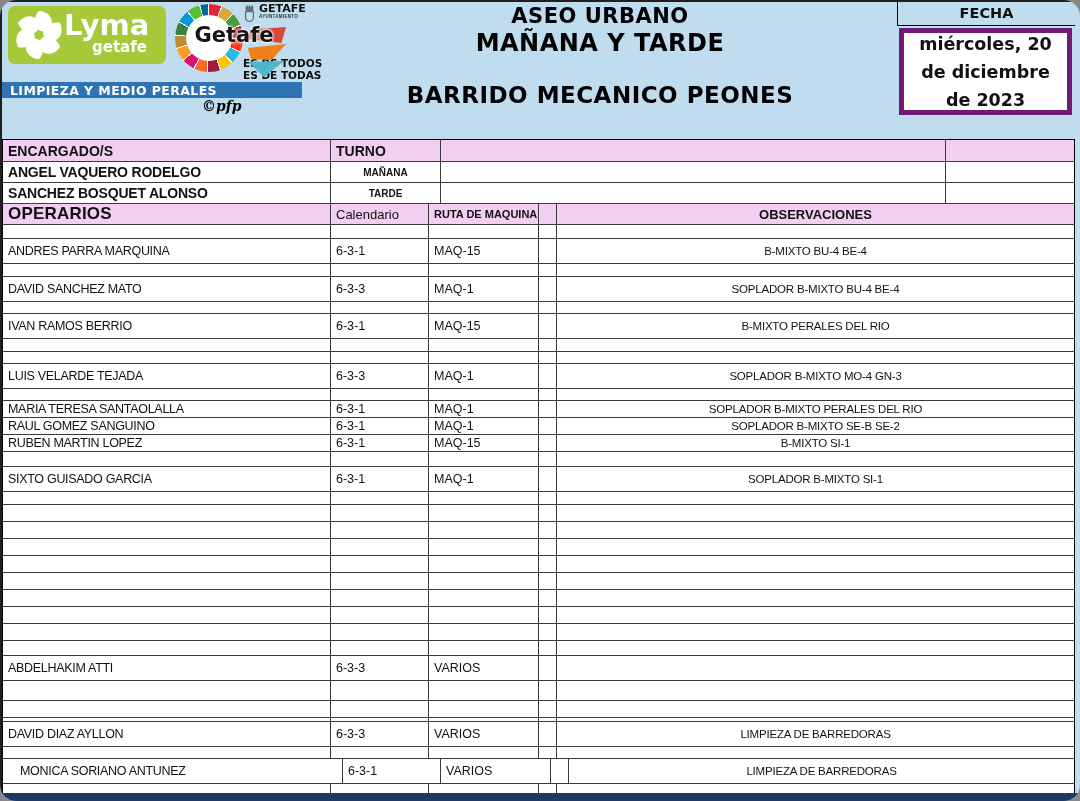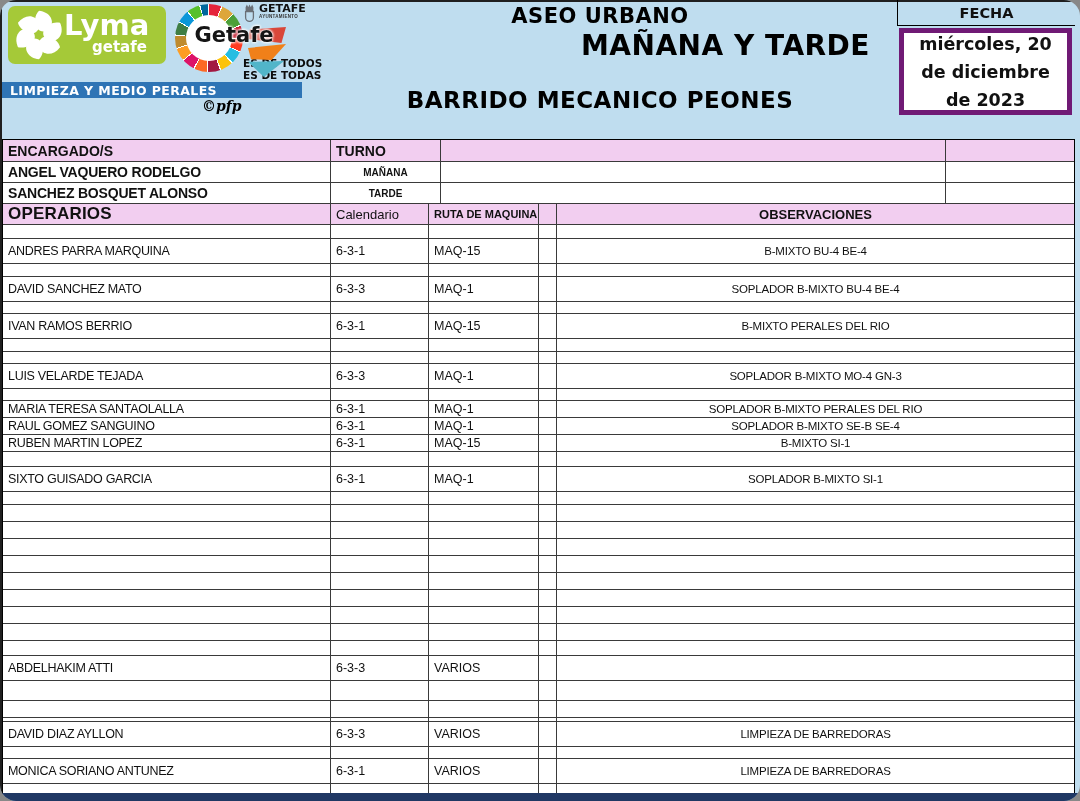--- a/index.html
+++ b/index.html
@@ -39,21 +39,21 @@
   .slogan{position:absolute;left:243px;top:57px;font-family:"DejaVu Sans",sans-serif;font-size:10.5px;font-weight:bold;line-height:12px;color:#0d0d0d;}
   .empresa{position:absolute;left:12px;top:66px;font-family:"DejaVu Sans",sans-serif;font-size:13px;font-weight:bold;color:var(--banner_blue);margin-top:14px;}
   .banner{position:absolute;left:2px;top:82px;width:300px;height:16px;background:var(--banner_blue);
     color:#fff;font-family:"DejaVu Sans",sans-serif;font-size:12.5px;font-weight:bold;letter-spacing:.4px;
     display:flex;align-items:center;padding-left:8px;}
   .credit{position:absolute;left:202px;top:98px;font-family:"DejaVu Serif",serif;font-size:14px;font-weight:bold;font-style:italic;color:#000;}
 
   
   .titles{position:absolute;left:330px;top:4px;width:540px;text-align:center;font-family:"DejaVu Sans",sans-serif;color:#000;}
   .t1{font-size:21px;font-weight:bold;letter-spacing:.5px;}
-  .t2{font-size:28px;font-weight:bold;margin-top:1px;letter-spacing:.5px;text-align:right;}
+  .t2{font-size:24px;font-weight:bold;margin-top:1px;letter-spacing:.5px;}
   .t3{font-size:23px;font-weight:bold;margin-top:25px;letter-spacing:.5px;}
 
   
   .fecha-label{position:absolute;left:897px;top:0;width:178px;height:26px;
     border-left:1px solid #000;border-bottom:1px solid #000;
     display:flex;align-items:center;justify-content:center;
     font-family:"DejaVu Sans",sans-serif;font-size:14.5px;font-weight:bold;}
   .fecha-box{position:absolute;left:899px;top:28px;width:173px;height:87px;background:#fff;border:5px solid #701a75;
     display:flex;align-items:center;justify-content:center;text-align:center;
     font-family:"DejaVu Sans",sans-serif;font-size:17.5px;font-weight:bold;line-height:28px;padding:0 6px;}
@@ -247,21 +247,21 @@
           <div class="c2 dval">6-3-1</div>
           <div class="c3 dval">MAQ-1</div>
           <div class="c4"></div>
           <div class="c5 dobs">SOPLADOR B-MIXTO PERALES DEL RIO</div>
         </div>
         <div class="trow" style="height: 17px;">
           <div class="c1 dname">RAUL GOMEZ SANGUINO</div>
           <div class="c2 dval">6-3-1</div>
           <div class="c3 dval">MAQ-1</div>
           <div class="c4"></div>
-          <div class="c5 dobs">SOPLADOR B-MIXTO SE-B SE-4</div>
+          <div class="c5 dobs">SOPLADOR B-MIXTO SE-B SE-2</div>
         </div>
         <div class="trow" style="height: 17px;">
           <div class="c1 dname">RUBEN MARTIN LOPEZ</div>
           <div class="c2 dval">6-3-1</div>
           <div class="c3 dval">MAQ-15</div>
           <div class="c4"></div>
           <div class="c5 dobs">B-MIXTO SI-1</div>
         </div>
         <div class="trow" style="height: 15px;">
           <div class="c1 dname"></div>
@@ -382,21 +382,21 @@
           <div class="c4"></div>
           <div class="c5 dobs">LIMPIEZA DE BARREDORAS</div>
         </div>
         <div class="trow" style="height: 12px;">
           <div class="c1 dname"></div>
           <div class="c2 dval"></div>
           <div class="c3 dval"></div>
           <div class="c4"></div>
           <div class="c5 dobs"></div>
         </div>
-        <div class="trow" style="height: 25px;">
+        <div class="trow" style="height: 25px; padding-left: 12px;">
           <div class="c1 dname">MONICA SORIANO ANTUNEZ</div>
           <div class="c2 dval">6-3-1</div>
           <div class="c3 dval">VARIOS</div>
           <div class="c4"></div>
           <div class="c5 dobs">LIMPIEZA DE BARREDORAS</div>
         </div>
         <div class="trow" style="height: 10px;">
           <div class="c1 dname"></div>
           <div class="c2 dval"></div>
           <div class="c3 dval"></div>

